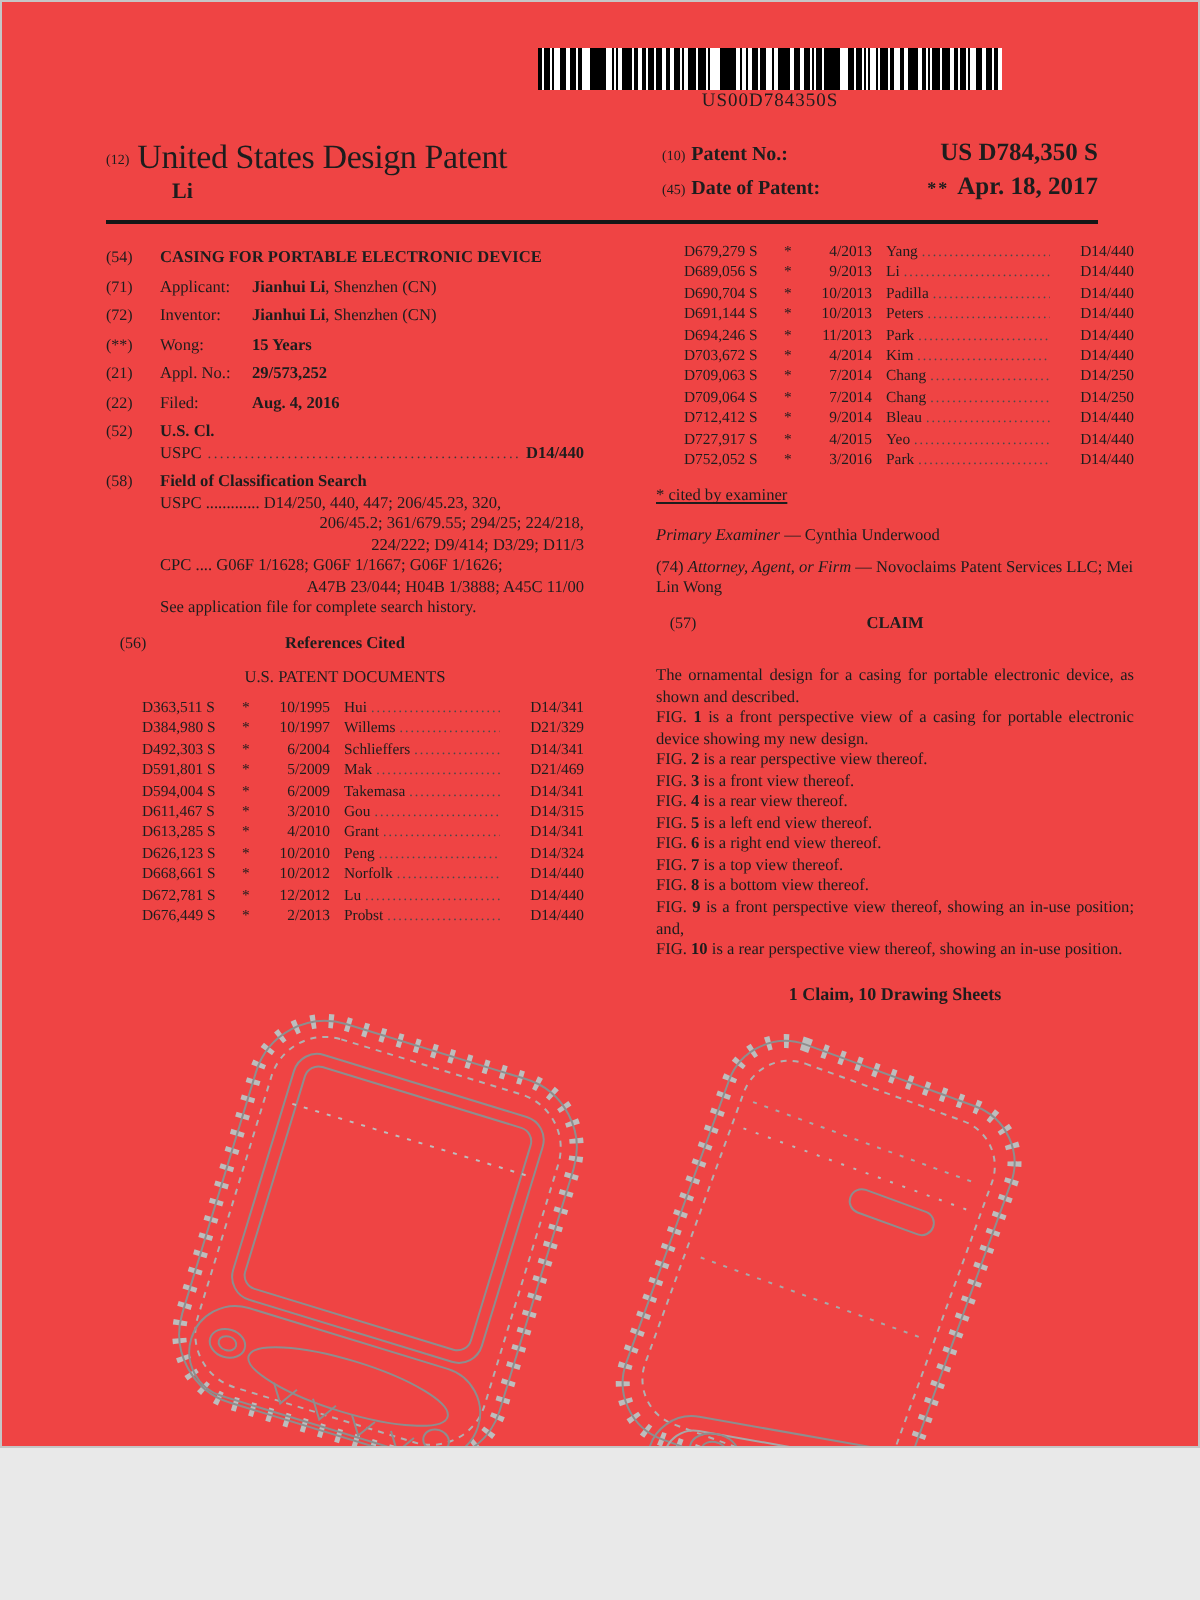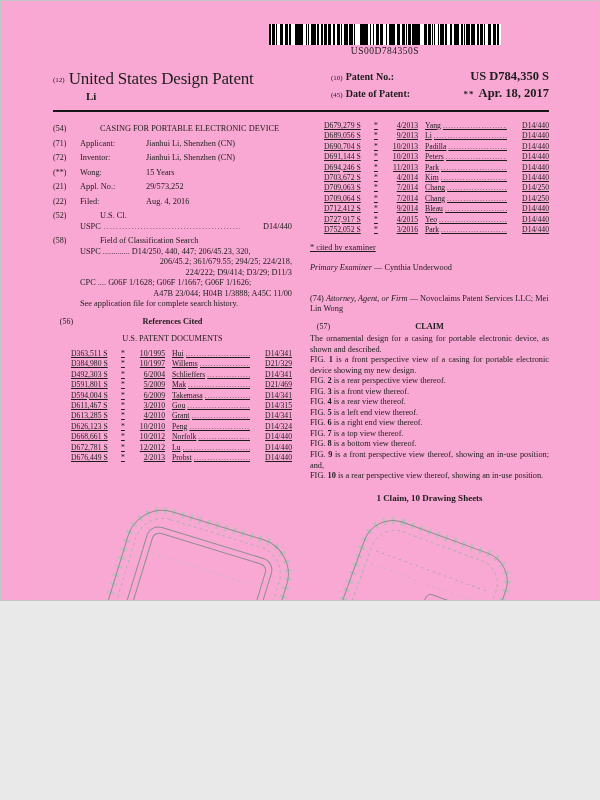--- a/index.html
+++ b/index.html
@@ -1,17 +1,17 @@
 <!DOCTYPE html>
 <html><head>
 <meta charset="utf-8">
 <style>
   html,body{margin:0;padding:0;background:#e9e9e9;}
   .page{
-    width:600px;height:601px;position:relative;background:#f9a8d4;overflow:hidden;
+    width:600px;height:724px;position:relative;background:#ef4444;overflow:hidden;
     border:1px solid #c6c6c6;box-sizing:border-box;
     font-family:"Liberation Serif","DejaVu Serif",serif;color:#1d1d1d;
   }
   
   .barcode-wrap{position:absolute;left:268px;top:23px;width:232px;text-align:center;}
   .barcode{
     height:21px;width:232px;
     background-image:
       repeating-linear-gradient(90deg,#000 0 2px,transparent 2px 5px,#000 5px 6px,transparent 6px 11px,#000 11px 14px,transparent 14px 16px),
       repeating-linear-gradient(90deg,#000 0 1px,#fff 1px 3px,#000 3px 6px,#fff 6px 7px,#000 7px 8px,#fff 8px 13px);
@@ -25,50 +25,50 @@
   .doc-title{font-size:17px;font-weight:normal;margin:0;letter-spacing:-.2px;white-space:nowrap;text-align:right;}
   .author{font-weight:bold;font-size:11px;margin:1px 0 0 33px;}
   .header-right{width:218px;flex:none;}
   .hr-row{display:flex;align-items:baseline;margin-bottom:2px;}
   .hr-row .inid{margin-right:3px;}
   .hr-label{font-weight:bold;font-size:10px;white-space:nowrap;}
   .hr-value{font-weight:bold;font-size:12.5px;margin-left:auto;white-space:nowrap;}
   .stars{font-size:9px;letter-spacing:1px;margin-right:4px;}
   .rule{border-top:2.5px solid #161616;margin:7px 50px 0 52px;}
   
-  .columns{display:flex;gap:18px;margin:8px 50px 0 52px;font-size:8.3px;line-height:1.27;}
+  .columns{display:flex;gap:36px;margin:8px 50px 0 52px;font-size:8.3px;line-height:1.27;}
   .col{width:239px;flex:none;}
   .item{display:flex;margin-top:4px;}
   .inum{width:27px;flex:none;font-size:8px;}
   .icontent{flex:1;min-width:0;}
-  .bold{font-weight:normal;margin-left:20px;}
+  .bold{font-weight:bold;}
   .lbl{display:inline-block;width:46px;}
   .leader{flex:1;overflow:hidden;white-space:nowrap;min-width:8px;margin:0 3px;}
   .leader::after{content:"..................................................................";letter-spacing:1.2px;color:#3a3a3a;font-size:7.5px;}
   .flexline{display:flex;align-items:baseline;}
   .al{text-align:left;}
   .ar{text-align:right;}
   .center-head{position:relative;text-align:center;font-weight:bold;margin-top:7px;}
   .center-head .inum{position:absolute;left:0;font-weight:normal;}
   .subhead{text-align:center;margin-top:6px;}
   
-  .reftable{margin-top:5px;padding-left:18px;font-size:7.7px;line-height:9.4px;text-decoration:underline;}
+  .reftable{margin-top:5px;padding-left:18px;font-size:7.7px;line-height:9.4px;}
   .refrow{display:flex;align-items:baseline;}
   .r-no{width:50px;flex:none;}
   .r-star{width:9px;flex:none;}
   .r-date{width:35px;flex:none;text-align:right;}
   .r-name{margin-left:7px;flex:none;}
   .r-leader{flex:1;overflow:hidden;white-space:nowrap;margin:0 2px;}
   .r-leader::after{content:"......................................................";letter-spacing:1px;color:#4a4a4a;font-size:7px;}
   .r-cls{width:40px;flex:none;text-align:right;}
   
   .note{margin-top:8px;text-decoration:underline;}
   .examiner{margin-top:9px;}
-  .attorney{margin-top:20px;}
-  .claim-text{margin-top:2px;text-align:justify;}
+  .attorney{margin-top:5px;}
+  .claim-text{margin-top:16px;text-align:justify;}
   .desc-head{text-align:center;font-weight:bold;margin:8px 0 5px;}
   .fig-p{margin:0;text-align:justify;}
   .claims-note{text-align:center;font-weight:bold;font-size:9px;margin-top:11px;}
   
   .drawings{position:absolute;left:0;top:494px;width:600px;height:306px;}
   .fig-left{position:absolute;left:56px;top:2px;}
   .fig-right{position:absolute;left:298px;top:2px;}
 </style>
 </head>
 <body>

